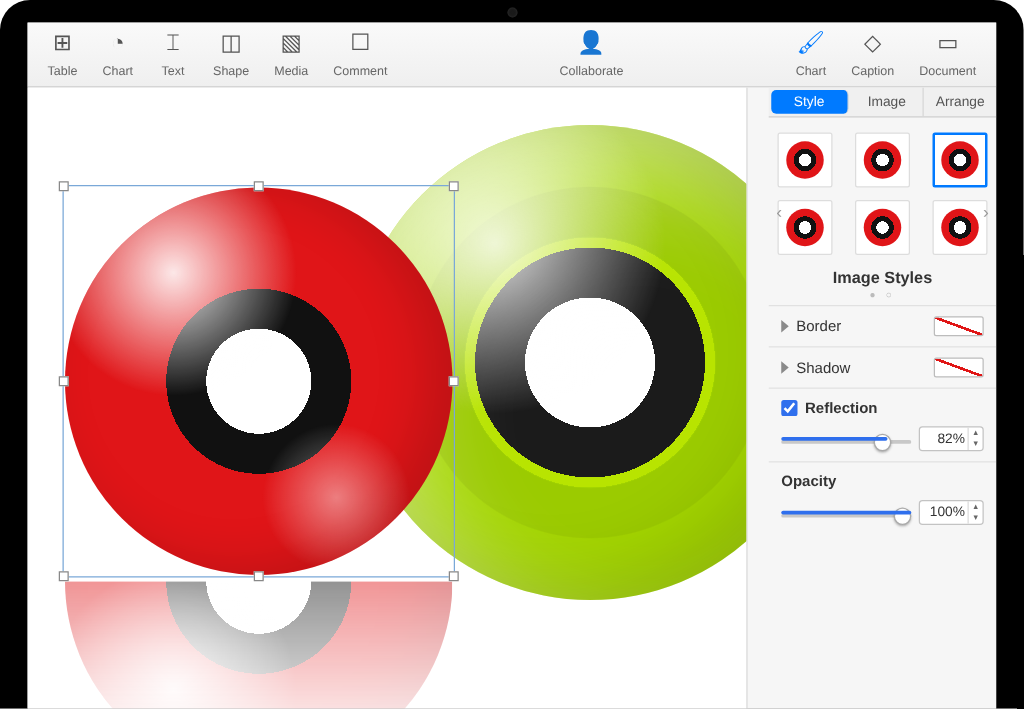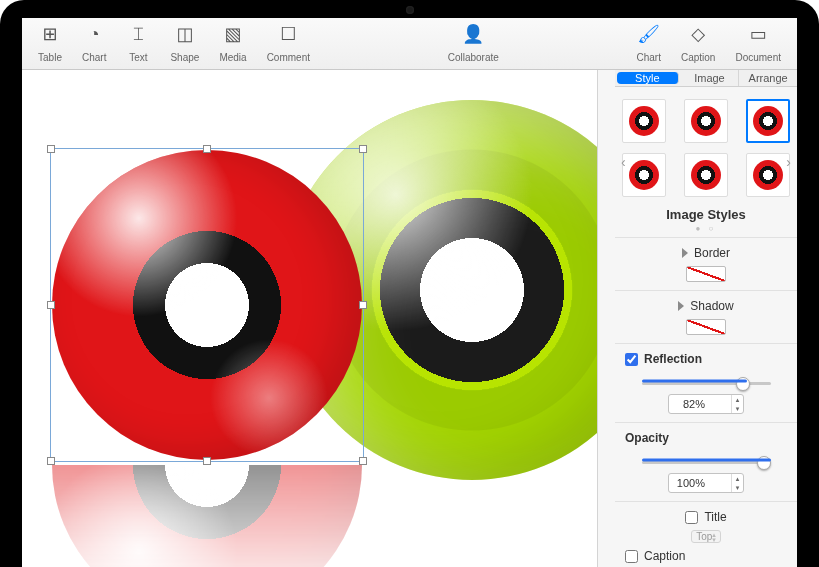--- a/index.html
+++ b/index.html
@@ -67,32 +67,32 @@
   .style-thumb { width:44px; height:44px; background:#fff; border:1px solid #ddd; display:flex; align-items:center; justify-content:center; border-radius:2px; }
   .style-thumb.sel { border:2px solid #007aff; }
   .mini-wheel { width:30px; height:30px; border-radius:50%;
     background: radial-gradient(circle at 50% 50%, #fff 0 5px, #111 5px 9px, #e01518 9px 15px); }
   .nav-chev { position:absolute; top:50%; transform:translateY(-50%); color:#9a9a9a; font-size:14px; padding:4px; }
   .nav-chev.l{left:2px}.nav-chev.r{right:2px}
   .styles-label { text-align:center; font-size:13px; color:#333; margin-top:10px; font-weight:600; }
   .dots { text-align:center; color:#bbb; font-size:8px; letter-spacing:3px; margin-top:2px; }
 
   .section { border-top:1px solid #e1e1e1; padding:8px 10px; }
-  .row { display:flex; align-items:center; justify-content:space-between; gap:6px;flex-direction:column; }
+  .row { display:flex; align-items:center; justify-content:space-between; gap:6px; }
   .lbl-row { display:flex; align-items:center; gap:6px; }
   .disc { width:0;height:0;border-top:5px solid transparent;border-bottom:5px solid transparent;border-left:6px solid #8a8a8a; }
   .none-swatch { width:40px; height:16px; border:1px solid #bcbcbc; background:linear-gradient(to top right, transparent 46%, #e01515 46% 54%, transparent 54%), #fff; border-radius:2px; }
   input[type=checkbox]{ accent-color:#2f6fed; width:13px; height:13px; }
   .slider { -webkit-appearance:none; appearance:none; height:3px; background:#c8c8c8; border-radius:2px; outline:none; flex:1; }
   .slider::-webkit-slider-thumb{ -webkit-appearance:none; width:14px; height:14px; border-radius:50%; background:#fff; border:1px solid #aaa; box-shadow:0 1px 2px rgba(0,0,0,.3); }
   .slider::-moz-range-thumb{ width:14px; height:14px; border-radius:50%; background:#fff; border:1px solid #aaa; }
   .slider-fill { position:relative; }
   .slider-fill::before{ content:""; position:absolute; left:0; top:50%; height:3px; background:#2f6fed; transform:translateY(-50%); border-radius:2px; pointer-events:none; }
   .sf-82::before{ width:82%; } .sf-100::before{ width:100%; }
-  .stepbox { display:flex; align-items:center; border:1px solid #c3c3c3; border-radius:3px; background:#fff; height:20px;gap:24px; }
+  .stepbox { display:flex; align-items:center; border:1px solid #c3c3c3; border-radius:3px; background:#fff; height:20px; }
   .stepbox .val { width:38px; text-align:right; padding:0 2px 0 4px; font-size:11px; }
   .stepbox .arrows { width:12px; display:flex; flex-direction:column; border-left:1px solid #dcdcdc; }
   .stepbox .arrows span { font-size:7px; line-height:9px; text-align:center; color:#666; }
   .strong { font-weight:600; }
   .muted { color:#9a9a9a; }
   .dropdown { flex:1; height:18px; border:1px solid #d4d4d4; border-radius:3px; background:#f3f3f3; display:flex; align-items:center; justify-content:space-between; padding:0 4px; font-size:10px; color:#aaa; }
   .dropdown .chev2 { display:flex;flex-direction:column;line-height:5px;font-size:7px;color:#bbb;}
 </style>
 </head>
 <body>
@@ -253,36 +253,17 @@
             <div class="stepbox">
               <span class="val">100%</span>
               <div class="arrows">
                   <span>▴</span>
                   <span>▾</span>
                 </div>
             </div>
           </div>
         </div>
 
-        <div class="section">
-          <div class="row" style="margin-bottom:6px">
-            <div class="lbl-row">
-              <input type="checkbox" style="">
-              <span>Title</span>
-            </div>
-            <div class="dropdown" style="max-width:80px">
-              <span class="muted">Top</span>
-              <div class="chev2">
-                  <span>▴</span>
-                  <span>▾</span>
-                </div>
-            </div>
-          </div>
-          <div class="lbl-row">
-            <input type="checkbox" style="">
-            <span>Caption</span>
-          </div>
-        </div>
 
       </div>
     </div>
   </div>
 </div>
 
 </body></html>

